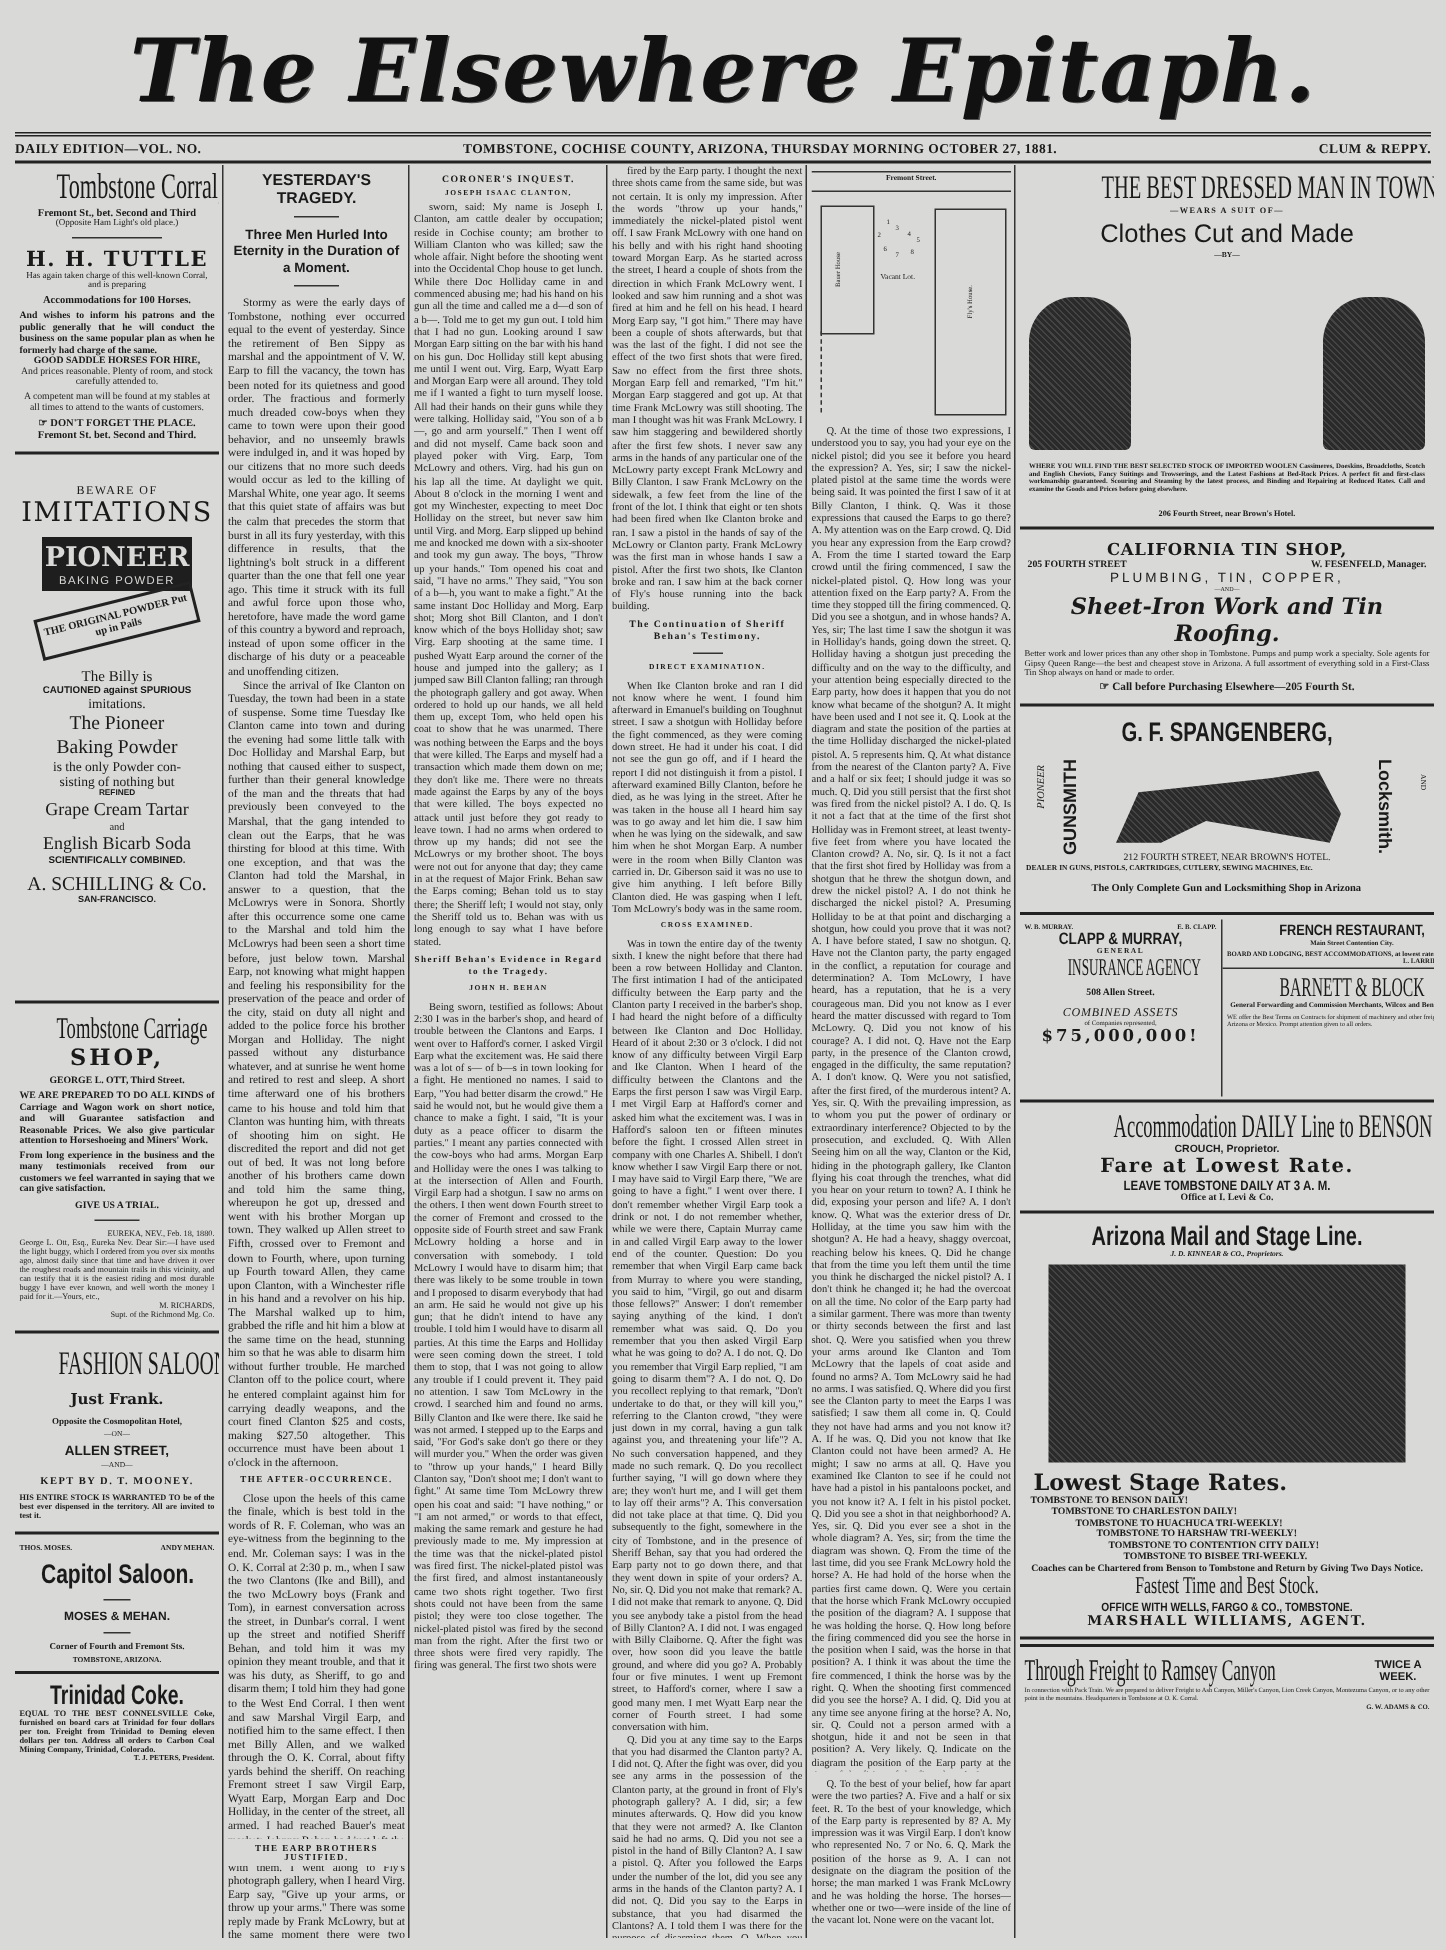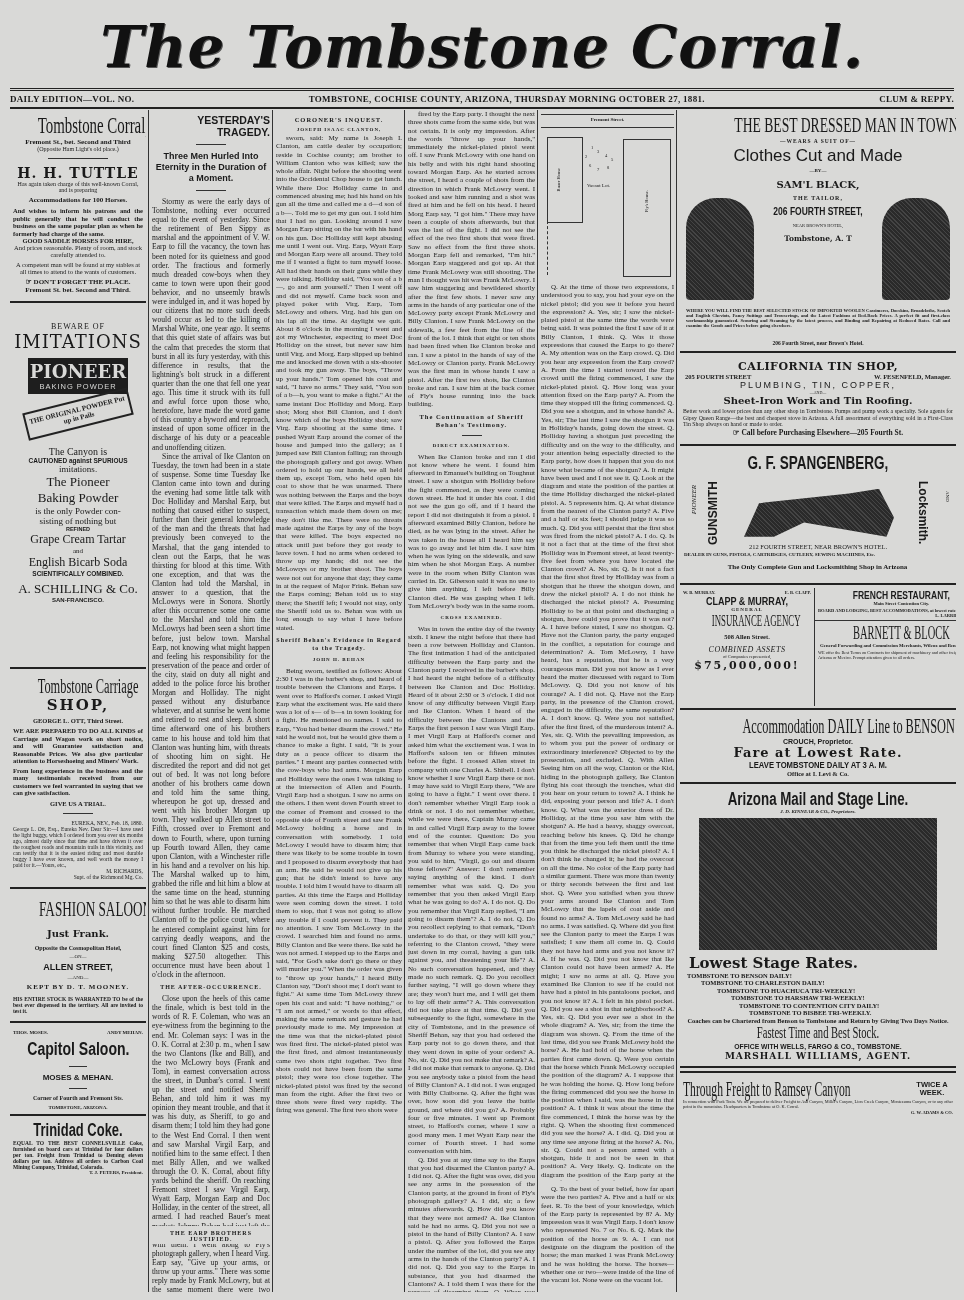--- a/index.html
+++ b/index.html
@@ -37,21 +37,21 @@
   .body-text p { margin: 0; text-indent: 10px; }
   .sub { font-size: 6px; text-align: center; font-weight: bold; letter-spacing: 1px; margin: 4px 0 2px; }
   .ad { padding: 2px 3px; }
   .engraving { background: repeating-linear-gradient(45deg, #2a2a2a 0 2px, #444 2px 3px); }
 </style>
 </head>
 <body>
 
 <div class="page">
 
-  <div class="masthead">The Tombstone Corral.</div>
+  <div class="masthead">The Elsewhere Epitaph.</div>
   <div class="dateline">
     <span>DAILY EDITION—VOL.   NO.</span>
     <span>TOMBSTONE, COCHISE COUNTY, ARIZONA, THURSDAY MORNING OCTOBER 27, 1881.</span>
     <span>CLUM &amp; REPPY.</span>
   </div>
 
   <div class="vrule" style="left:148px"></div>
   <div class="vrule" style="left:272px"></div>
   <div class="vrule" style="left:404px"></div>
   <div class="vrule" style="left:537px"></div>
@@ -75,21 +75,21 @@
     </div>
     <hr class="hrule">
     <div class="ad c" style="height:350px;">
       <div style="font-size:8px; letter-spacing:1px; margin-top:12px;">BEWARE OF</div>
       <div style="font-size:18px; letter-spacing:1px; font-family:'DejaVu Serif',serif;">IMITATIONS</div>
       <div style="margin:6px auto; width:100px; background:#1e1e1e; color:#d9d9d7; padding:3px 0;">
         <div class="heavy" style="font-size:18px;">PIONEER</div>
         <div style="font-size:7.5px; font-family:'Liberation Sans',sans-serif; letter-spacing:1px;">BAKING POWDER</div>
       </div>
       <div style="margin:4px auto; width:100px; border:2px solid #222; transform:rotate(-14deg); font-size:7px; font-weight:bold; padding:4px 2px;">THE ORIGINAL POWDER Put up in Pails</div>
-      <div style="font-size:10px; margin-top:18px;">The Canyon is</div>
+      <div style="font-size:10px; margin-top:18px;">The Billy is</div>
       <div style="font-size:6.5px; font-family:'Liberation Sans',sans-serif; font-weight:bold;">CAUTIONED against SPURIOUS</div>
       <div style="font-size:9px;">imitations.</div>
       <div style="font-size:13px;">The Pioneer</div>
       <div style="font-size:13px;">Baking Powder</div>
       <div style="font-size:9px;">is the only Powder con-</div>
       <div style="font-size:9px;">sisting of nothing but</div>
       <div style="font-size:5.5px; font-family:'Liberation Sans',sans-serif; font-weight:bold;">REFINED</div>
       <div style="font-size:12px;">Grape Cream Tartar</div>
       <div style="font-size:7px;">and</div>
       <div style="font-size:12px;">English Bicarb Soda</div>
@@ -137,21 +137,21 @@
     </div>
     <hr class="hrule" style="margin:2px 0;">
     <div class="ad c">
       <div class="cond" style="font-size:18px; transform:scaleX(0.72); line-height:20px;">Trinidad Coke.</div>
       <div class="small" style="font-size:5.5px; line-height:6px; font-weight:bold;">EQUAL TO THE BEST CONNELSVILLE Coke, furnished on board cars at Trinidad for four dollars per ton. Freight from Trinidad to Deming eleven dollars per ton. Address all orders to Carbon Coal Mining Company, Trinidad, Colorado.</div>
       <div style="font-size:5px; text-align:right; font-weight:bold;">T. J. PETERS, President.</div>
     </div>
   </div>
 
   <div class="col" style="left:152px; width:118px;">
-    <div class="c" style="font-family:'Liberation Sans',sans-serif; font-weight:bold; font-size:10.5px; margin:4px 0 6px;text-align:right;">YESTERDAY'S TRAGEDY.</div>
+    <div class="c" style="font-family:'Liberation Sans',sans-serif; font-weight:bold; font-size:10.5px; margin:4px 0 6px;">YESTERDAY'S TRAGEDY.</div>
     <div class="shortrule" style="width:30px;"></div>
     <div class="c" style="font-family:'Liberation Sans',sans-serif; font-weight:bold; font-size:9px; line-height:11px; margin:6px 2px;">Three Men Hurled Into Eternity in the Duration of a Moment.</div>
     <div class="shortrule" style="width:30px;"></div>
     <div class="body-text">
       <p>Stormy as were the early days of Tombstone, nothing ever occurred equal to the event of yesterday. Since the retirement of Ben Sippy as marshal and the appointment of V. W. Earp to fill the vacancy, the town has been noted for its quietness and good order. The fractious and formerly much dreaded cow-boys when they came to town were upon their good behavior, and no unseemly brawls were indulged in, and it was hoped by our citizens that no more such deeds would occur as led to the killing of Marshal White, one year ago. It seems that this quiet state of affairs was but the calm that precedes the storm that burst in all its fury yesterday, with this difference in results, that the lightning's bolt struck in a different quarter than the one that fell one year ago. This time it struck with its full and awful force upon those who, heretofore, have made the word game of this country a byword and reproach, instead of upon some officer in the discharge of his duty or a peaceable and unoffending citizen.</p>
       <p>Since the arrival of Ike Clanton on Tuesday, the town had been in a state of suspense. Some time Tuesday Ike Clanton came into town and during the evening had some little talk with Doc Holliday and Marshal Earp, but nothing that caused either to suspect, further than their general knowledge of the man and the threats that had previously been conveyed to the Marshal, that the gang intended to clean out the Earps, that he was thirsting for blood at this time. With one exception, and that was the Clanton had told the Marshal, in answer to a question, that the McLowrys were in Sonora. Shortly after this occurrence some one came to the Marshal and told him the McLowrys had been seen a short time before, just below town. Marshal Earp, not knowing what might happen and feeling his responsibility for the preservation of the peace and order of the city, staid on duty all night and added to the police force his brother Morgan and Holliday. The night passed without any disturbance whatever, and at sunrise he went home and retired to rest and sleep. A short time afterward one of his brothers came to his house and told him that Clanton was hunting him, with threats of shooting him on sight. He discredited the report and did not get out of bed. It was not long before another of his brothers came down and told him the same thing, whereupon he got up, dressed and went with his brother Morgan up town. They walked up Allen street to Fifth, crossed over to Fremont and down to Fourth, where, upon turning up Fourth toward Allen, they came upon Clanton, with a Winchester rifle in his hand and a revolver on his hip. The Marshal walked up to him, grabbed the rifle and hit him a blow at the same time on the head, stunning him so that he was able to disarm him without further trouble. He marched Clanton off to the police court, where he entered complaint against him for carrying deadly weapons, and the court fined Clanton $25 and costs, making $27.50 altogether. This occurrence must have been about 1 o'clock in the afternoon.</p>
       <div class="sub">THE AFTER-OCCURRENCE.</div>
       <p>Close upon the heels of this came the finale, which is best told in the words of R. F. Coleman, who was an eye-witness from the beginning to the end. Mr. Coleman says: I was in the O. K. Corral at 2:30 p. m., when I saw the two Clantons (Ike and Bill), and the two McLowry boys (Frank and Tom), in earnest conversation across the street, in Dunbar's corral. I went up the street and notified Sheriff Behan, and told him it was my opinion they meant trouble, and that it was his duty, as Sheriff, to go and disarm them; I told him they had gone to the West End Corral. I then went and saw Marshal Virgil Earp, and notified him to the same effect. I then met Billy Allen, and we walked through the O. K. Corral, about fifty yards behind the sheriff. On reaching Fremont street I saw Virgil Earp, Wyatt Earp, Morgan Earp and Doc Holliday, in the center of the street, all armed. I had reached Bauer's meat market; Johnny Behan had just left the cow-boys, after having a conversation with them. I went along to Fly's photograph gallery, when I heard Virg. Earp say, "Give up your arms, or throw up your arms." There was some reply made by Frank McLowry, but at the same moment there were two shots fired simultaneously by Doc Holliday and Frank McLowry, when the firing became general, over thirty shots being fired. Tom McLowry fell first, but raised and fired again before he died. Bill Clanton fell next, and raised to fire again when Mr. Fly took his revolver from him. Frank McLowry ran a few rods and fell. Morgan Earp was shot through and fell. Doc Holliday was hit in the left hip, but kept on firing. Virgil Earp was hit in the third or fourth fire in the leg, which staggered him, but he kept up his effective work. Wyatt Earp stood up and fired in rapid succession, as cool as a cucumber, and was not hit. Doc Holliday was as calm as if at target practice, and fired rapidly. After the firing was over Sheriff Behan went up to Wyatt Earp and said, "I'll have to arrest you." Wyatt replied, "I won't be arrested today; I am right here and am not going away. You have deceived me; you told me these men were disarmed; I went to disarm them."</p>
     </div>
   </div>
@@ -215,40 +215,33 @@
   </div>
 
   <div class="col" style="left:680px; width:276px;">
     <div class="ad c" style="height:226px; position:relative;">
       <div class="cond" style="font-size:22px; font-weight:normal; font-family:'Liberation Serif',serif; transform:scaleX(0.62); line-height:26px;">THE BEST DRESSED MAN IN TOWN !</div>
       <div style="font-size:5.5px; font-weight:bold; letter-spacing:1px;">—WEARS A SUIT OF—</div>
       <div style="font-size:17px; font-family:'Liberation Sans',sans-serif; margin:2px 0;">Clothes Cut and Made</div>
       <div style="font-size:5px; font-weight:bold;">—BY—</div>
       <div class="engraving" style="position:absolute; left:6px; top:88px; width:68px; height:102px; border-radius:30px 30px 4px 4px;"></div>
       <div class="engraving" style="position:absolute; right:6px; top:88px; width:68px; height:102px; border-radius:30px 30px 4px 4px;"></div>
-      <div style="margin:6px 78px 0;">
-        <div class="heavy" style="font-size:10px;">SAM'L BLACK,</div>
-        <div style="font-size:6px; font-weight:bold; letter-spacing:1px; margin:5px 0;">THE TAILOR,</div>
-        <div class="cond" style="font-size:10px; transform:scaleX(0.85);">206 FOURTH STREET,</div>
-        <div style="font-size:4.5px; margin:6px 0;">NEAR BROWN'S HOTEL,</div>
-        <div class="heavy" style="font-size:7.5px;">Tombstone, A. T</div>
-      </div>
       <div class="small" style="position:absolute; left:6px; right:6px; top:198px; font-size:4.6px; line-height:5px; font-weight:bold;">WHERE YOU WILL FIND THE BEST SELECTED STOCK OF IMPORTED WOOLEN Cassimeres, Doeskins, Broadcloths, Scotch and English Cheviots, Fancy Suitings and Trowserings, and the Latest Fashions at Bed-Rock Prices. A perfect fit and first-class workmanship guaranteed. Scouring and Steaming by the latest process, and Binding and Repairing at Reduced Rates. Call and examine the Goods and Prices before going elsewhere.</div>
     </div>
     <div style="font-size:5.5px; font-weight:bold; text-align:center;">206 Fourth Street, near Brown's Hotel.</div>
     <hr class="hrule">
     <div class="ad c">
       <div class="heavy" style="font-size:11px; letter-spacing:0.5px;">CALIFORNIA TIN SHOP,</div>
       <div style="display:flex; justify-content:space-between; font-size:6.5px; font-weight:bold; padding:0 2px;">
         <span>205 FOURTH STREET</span>
         <span>W. FESENFELD, Manager.</span>
       </div>
       <div style="font-size:9px; letter-spacing:2px; font-family:'Liberation Sans',sans-serif;">PLUMBING, TIN, COPPER,</div>
       <div style="font-size:4px;">—AND—</div>
-      <div class="heavy" style="font-size:10px;">Sheet-Iron Work and Tin Roofing.</div>
+      <div class="heavy" style="font-size:15px;font-style:italic;">Sheet-Iron Work and Tin Roofing.</div>
       <div class="small" style="font-size:5.8px; line-height:6.6px; margin-top:2px;">Better work and lower prices than any other shop in Tombstone. Pumps and pump work a specialty. Sole agents for Gipsy Queen Range—the best and cheapest stove in Arizona. A full assortment of everything sold in a First-Class Tin Shop always on hand or made to order.</div>
       <div style="font-size:7.5px; font-weight:bold;">☞ Call before Purchasing Elsewhere—205 Fourth St.</div>
     </div>
     <hr class="hrule">
     <div class="ad c" style="position:relative; height:125px;">
       <div class="cond" style="font-size:18px; transform:scaleX(0.75); line-height:20px;">G. F. SPANGENBERG,</div>
       <div style="position:absolute; left:10px; top:34px; font-size:7px; font-style:italic; writing-mode:vertical-rl; transform:rotate(180deg);">PIONEER</div>
       <div style="position:absolute; left:26px; top:30px; font-size:12px; font-weight:bold; writing-mode:vertical-rl; transform:rotate(180deg); font-family:'Liberation Sans',sans-serif;">GUNSMITH</div>
       <div class="engraving" style="position:absolute; left:64px; top:38px; width:150px; height:48px; clip-path:polygon(0 100%, 10% 30%, 70% 10%, 90% 0, 100% 60%, 95% 100%, 40% 70%, 20% 100%);"></div>
       <div style="position:absolute; right:26px; top:30px; font-size:12px; font-weight:bold; writing-mode:vertical-rl; font-family:'Liberation Sans',sans-serif;">Locksmith.</div>

